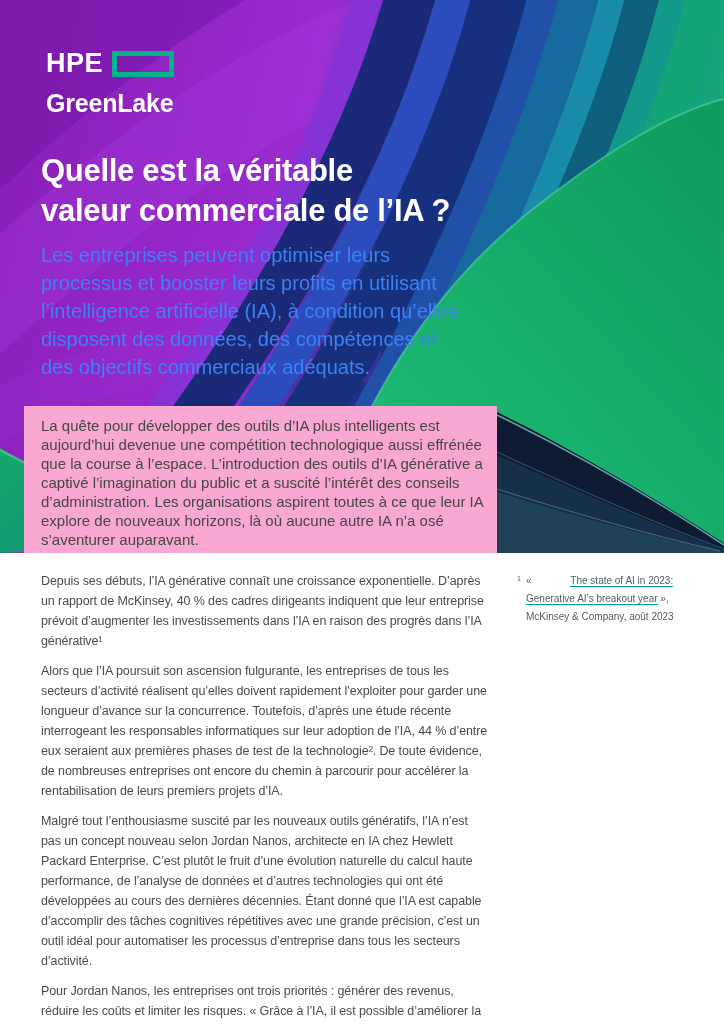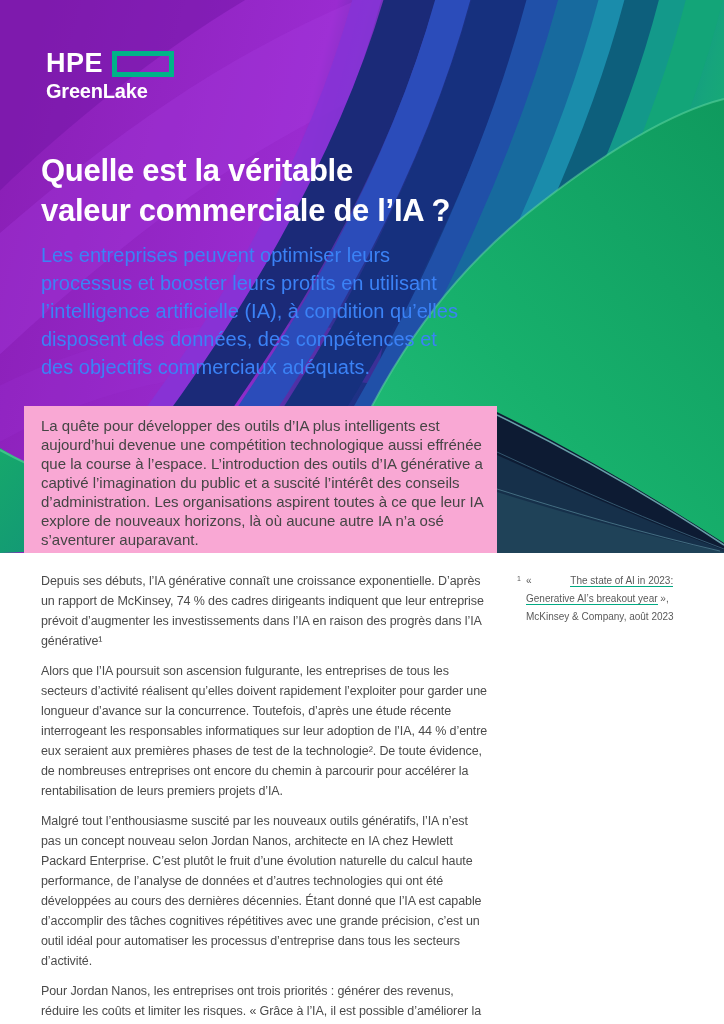--- a/index.html
+++ b/index.html
@@ -12,21 +12,21 @@
   .page { position:relative; width:724px; height:912px; background:#fff; }
 
   
   .hero { position:absolute; left:0; top:0; width:724px; height:553px; overflow:hidden; }
   .hero-art { position:absolute; left:0; top:0; width:724px; height:553px; display:block; }
 
   .logo { position:absolute; left:46px; top:50px; color:#fff; }
   .logo-row { display:flex; align-items:center; gap:9px; }
   .logo-hpe { font-size:27px; font-weight:800; line-height:1; letter-spacing:.5px; }
   .logo-rect { width:52px; height:16px; border:5px solid #00b388; display:inline-block; }
-  .logo-gl { display:block; font-size:20px; font-weight:700; line-height:1.15; margin-top:3px; letter-spacing:-0.2px; }
+  .logo-gl { display:block; font-size:25px; font-weight:700; line-height:1.15; margin-top:12px; letter-spacing:-0.2px; }
 
   .title {
     position:absolute; left:41px; top:151px; margin:0;
     color:#fff; font-size:31px; line-height:40px; font-weight:700;
     letter-spacing:-0.3px; white-space:pre-line;
   }
   .subtitle {
     position:absolute; left:41px; top:241px; margin:0;
     color:#3b82f6; font-size:20px; line-height:28px; font-weight:400;
     white-space:pre-line;
@@ -131,21 +131,21 @@
 disposent des données, des compétences et
 des objectifs commerciaux adéquats.</p>
 
     <div class="intro-card">
       <p>La quête pour développer des outils d’IA plus intelligents est aujourd’hui devenue une compétition technologique aussi effrénée que la course à l’espace. L’introduction des outils d’IA générative a captivé l’imagination du public et a suscité l’intérêt des conseils d’administration. Les organisations aspirent toutes à ce que leur IA explore de nouveaux horizons, là où aucune autre IA n’a osé s’aventurer auparavant.</p>
     </div>
   </header>
 
   <main class="content">
     <section class="body-col">
-      <p>Depuis ses débuts, l’IA générative connaît une croissance exponentielle. D’après un rapport de McKinsey, 74 % des cadres dirigeants indiquent que leur entreprise prévoit d’augmenter les investissements dans l’IA en raison des progrès dans l’IA générative¹</p>
+      <p>Depuis ses débuts, l’IA générative connaît une croissance exponentielle. D’après un rapport de McKinsey, 40 % des cadres dirigeants indiquent que leur entreprise prévoit d’augmenter les investissements dans l’IA en raison des progrès dans l’IA générative¹</p>
       <p>Alors que l’IA poursuit son ascension fulgurante, les entreprises de tous les secteurs d’activité réalisent qu’elles doivent rapidement l’exploiter pour garder une longueur d’avance sur la concurrence. Toutefois, d’après une étude récente interrogeant les responsables informatiques sur leur adoption de l’IA, 44 % d’entre eux seraient aux premières phases de test de la technologie². De toute évidence, de nombreuses entreprises ont encore du chemin à parcourir pour accélérer la rentabilisation de leurs premiers projets d’IA.</p>
       <p>Malgré tout l’enthousiasme suscité par les nouveaux outils génératifs, l’IA n’est pas un concept nouveau selon Jordan Nanos, architecte en IA chez Hewlett Packard Enterprise. C’est plutôt le fruit d’une évolution naturelle du calcul haute performance, de l’analyse de données et d’autres technologies qui ont été développées au cours des dernières décennies. Étant donné que l’IA est capable d’accomplir des tâches cognitives répétitives avec une grande précision, c’est un outil idéal pour automatiser les processus d’entreprise dans tous les secteurs d’activité.</p>
       <p>Pour Jordan Nanos, les entreprises ont trois priorités : générer des revenus, réduire les coûts et limiter les risques. « Grâce à l’IA, il est possible d’améliorer la qualité des produits et des services, de réduire les coûts de production et de diminuer considérablement les erreurs humaines. »</p>
     </section>
 
     <aside class="notes-col">
       <div class="footnote">
         <span class="fn-marker">1</span>
         <span class="fn-text"><span>« </span><a class="fn-link">The state of AI in 2023: Generative AI’s breakout year</a><span> », McKinsey &amp; Company, août 2023</span></span>
       </div>

